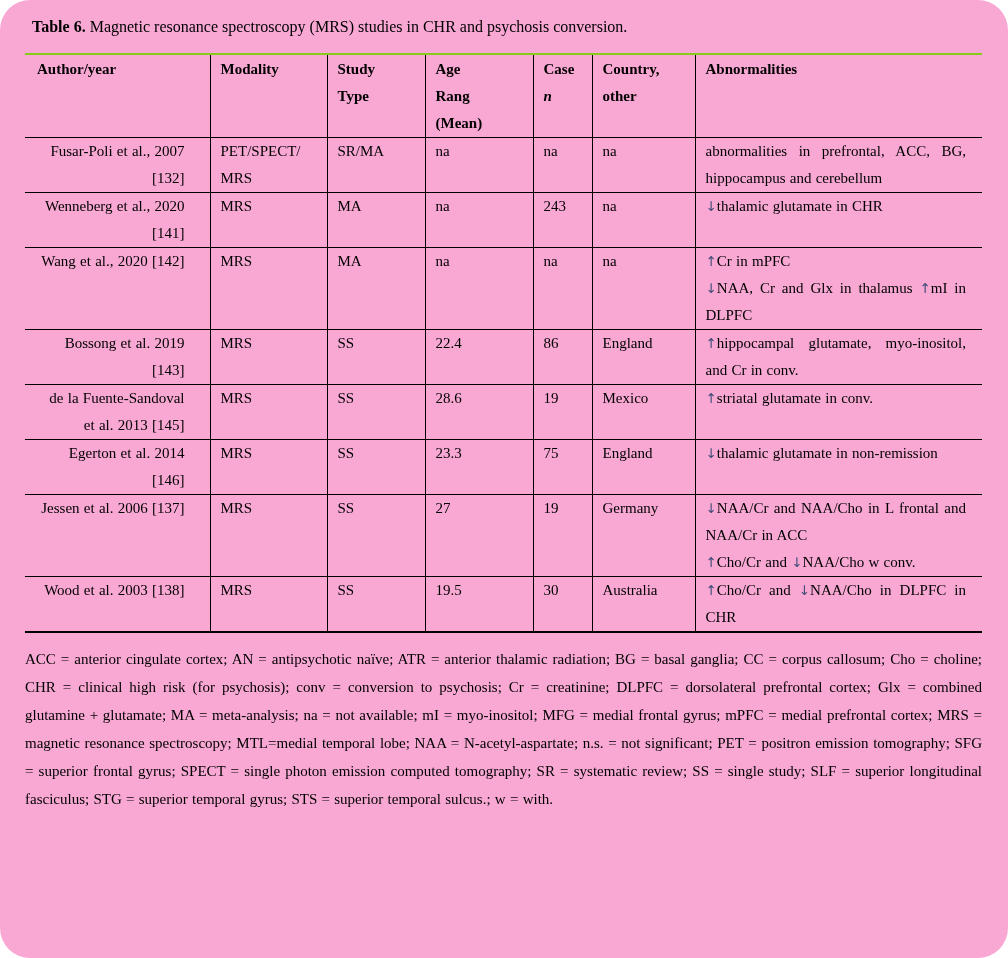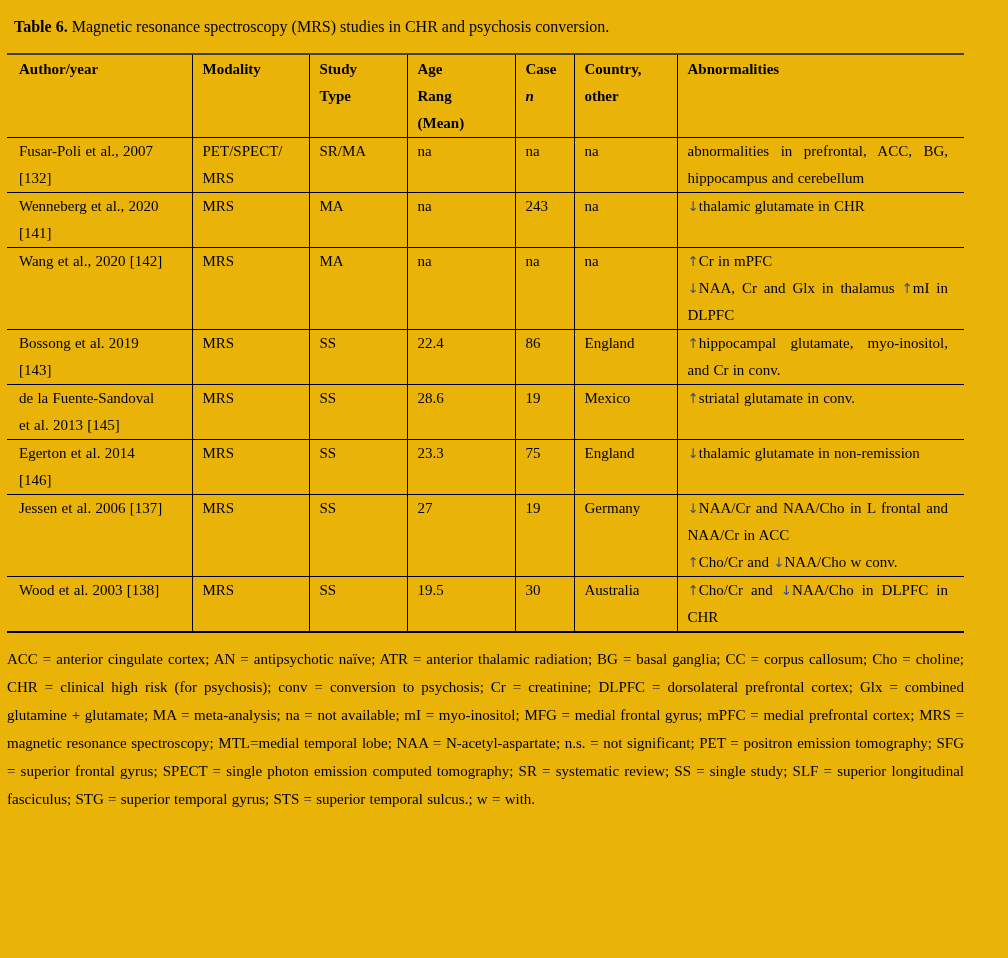--- a/index.html
+++ b/index.html
@@ -5,58 +5,59 @@
   html, body {
     margin: 0;
     padding: 0;
     background: #ffffff;
   }
   .page {
     position: relative;
     width: 1008px;
     height: 958px;
     box-sizing: border-box;
-    background: #eab308;
+    background: #f9a8d4;
     color: #000000;
     font-family: "Liberation Serif", serif;
-    padding: 15px 26px 0 7px;
+    padding: 15px 26px 0 25px;
     overflow: hidden;
+    border-radius: 30px;
   }
   .caption {
     margin: 0 0 14px 7px;
     font-size: 16px;
     line-height: 24px;
   }
   .caption .cap-label { font-weight: bold; }
   .caption .cap-text { margin-left: 4px; }
 
   table.mrs {
     width: 957px;
     table-layout: fixed;
     border-collapse: collapse;
-    border-top: 2px solid #404040;
+    border-top: 2px solid #84cc16;
     border-bottom: 2px solid #000;
     font-size: 15px;
     line-height: 27px;
   }
   th, td {
     vertical-align: top;
     text-align: left;
     padding: 0 6px 0 10px;
     box-sizing: border-box;
     word-spacing: 0.5px;
   }
   th {
     font-weight: bold;
     padding-top: 1px;
   }
   th + th, td + td { border-left: 1px solid #000; }
   tbody tr td { border-top: 1px solid #000; }
 
-  td.col-author { padding-left: 12px; padding-right: 25px; }
+  td.col-author { padding-left: 12px; padding-right: 25px; text-align: right; }
   th.col-author { padding-left: 12px; }
   td.col-abnormalities, th.col-abnormalities { padding-right: 16px; }
 
   .seg { text-align: justify; }
   .seg.stretch { text-align-last: justify; }
 
   .arrow {
     font-family: "DejaVu Sans", sans-serif;
     font-size: 13.5px;
     color: #3f4d77;

